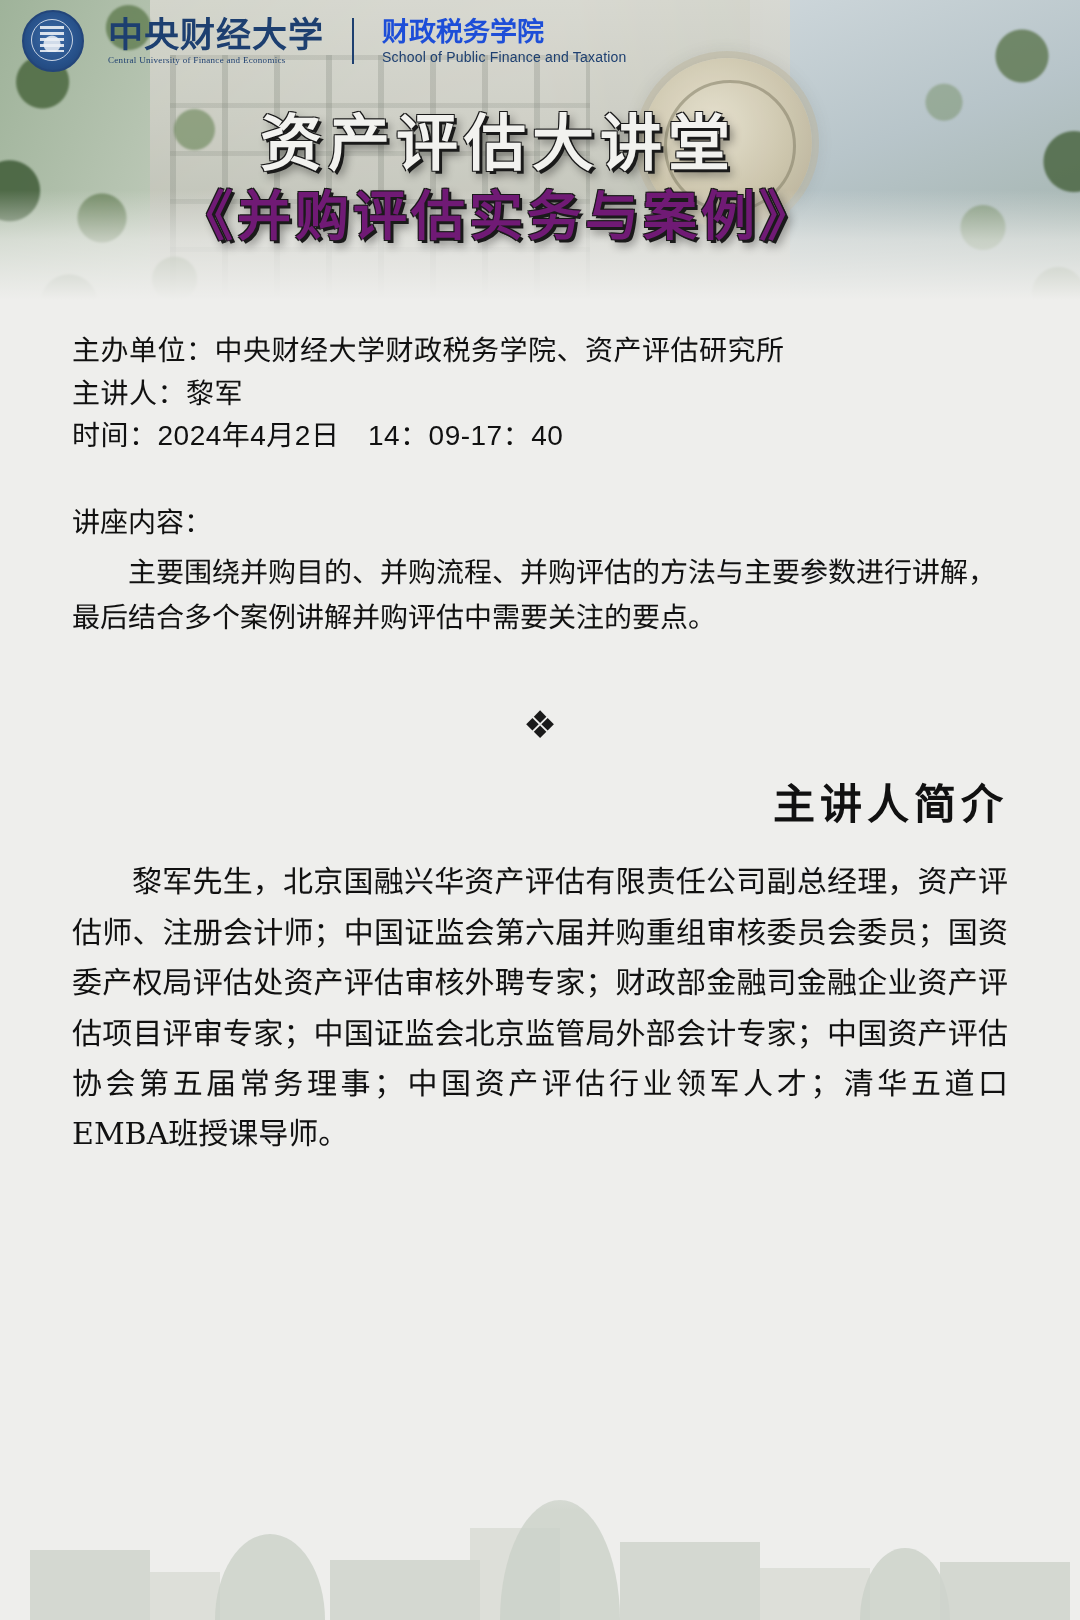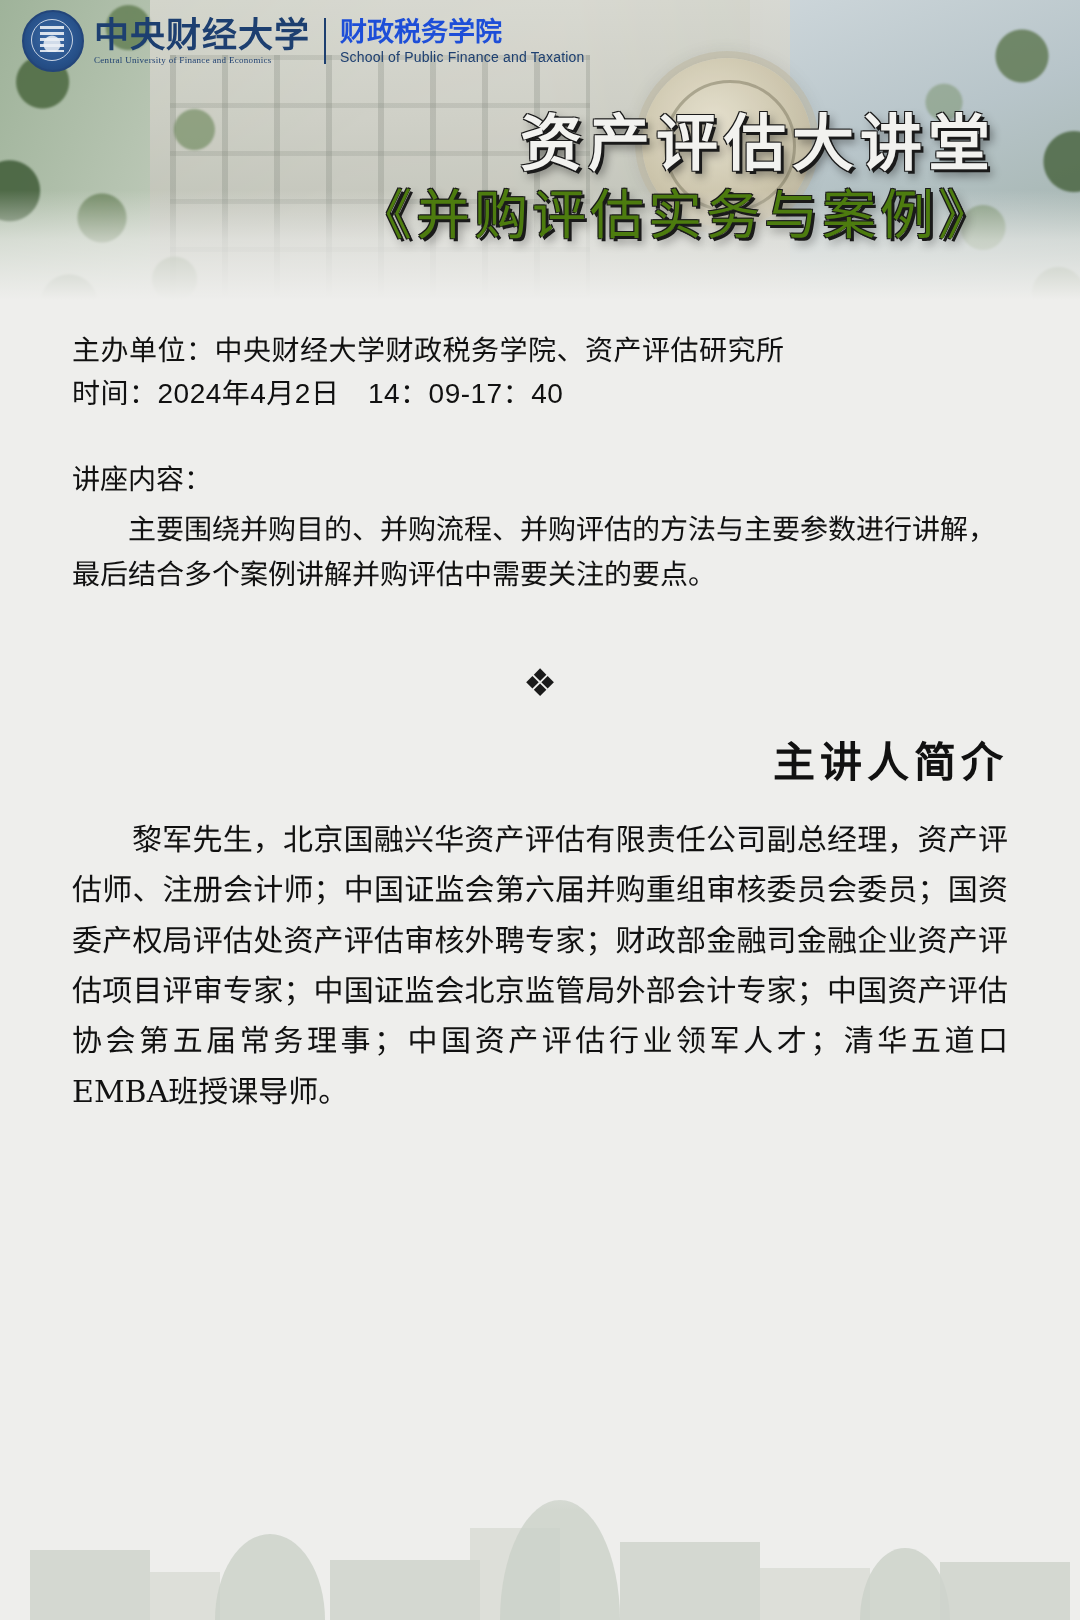--- a/index.html
+++ b/index.html
@@ -102,21 +102,21 @@
     width: 1080px; height: 110px;
     background: linear-gradient(180deg, rgba(238,238,236,0) 0%, rgba(238,238,236,.65) 45%, rgba(238,238,236,1) 100%);
   }
 
   
   .logo {
     position: absolute;
     left: 22px; top: 10px;
     display: flex;
     align-items: center;
-    gap: 10px;
+    gap: 24px;
     z-index: 6;
   }
   .logo-seal {
     width: 58px; height: 58px;
     border-radius: 50%;
     background: radial-gradient(circle at 50% 45%, #3f6da8 0%, #27518a 60%, #1d3f70 100%);
     border: 2px solid #23457a;
     position: relative;
     flex: none;
   }
@@ -172,43 +172,43 @@
     color: #1d3f70;
     margin-top: 2px;
     letter-spacing: .2px;
   }
 
   
   .title-wrap {
     position: absolute;
     left: 0; top: 108px;
     width: 996px;
-    text-align: right;
+    text-align: center;
     z-index: 5;
   }
   .title-main {
     font-family: "DejaVu Serif", "Liberation Serif", serif;
     font-weight: 700;
     font-size: 62px;
     letter-spacing: 6px;
     color: #f2f2ef;
     text-shadow:
       3px 3px 0 #1a1a1a,
       -1px -1px 0 #1a1a1a,
       1px -1px 0 #1a1a1a,
       -1px 1px 0 #1a1a1a,
       5px 6px 10px rgba(0,0,0,.45);
     line-height: 1.15;
   }
   .title-sub {
     font-family: "DejaVu Serif", "Liberation Serif", serif;
-    font-weight: 400;
+    font-weight: 700;
     font-size: 54px;
     letter-spacing: 4px;
-    color: #4d7c0f;
+    color: #701a75;
     text-shadow:
       3px 3px 0 #1a1a1a,
       -1px -1px 0 #1a1a1a,
       1px -1px 0 #1a1a1a,
       -1px 1px 0 #1a1a1a,
       5px 6px 10px rgba(0,0,0,.45);
     margin-top: 6px;
     line-height: 1.15;
   }
 
@@ -328,20 +328,21 @@
     </div>
   </div>
 
   <div class="title-wrap">
     <div class="title-main">资产评估大讲堂</div>
     <div class="title-sub">《并购评估实务与案例》</div>
   </div>
 
   <div class="body">
     <div class="meta-line">主办单位：中央财经大学财政税务学院、资产评估研究所</div>
+    <div class="meta-line">主讲人：黎军</div>
     <div class="meta-line">时间：2024年4月2日　14：09-17：40</div>
 
     <div class="section-gap"></div>
 
     <div class="content-label">讲座内容：</div>
     <div class="content-para">主要围绕并购目的、并购流程、并购评估的方法与主要参数进行讲解，最后结合多个案例讲解并购评估中需要关注的要点。</div>
 
     <div class="divider-icon">❖</div>
     <div class="bio-title">主讲人简介</div>
     <div class="bio-para">黎军先生，北京国融兴华资产评估有限责任公司副总经理，资产评估师、注册会计师；中国证监会第六届并购重组审核委员会委员；国资委产权局评估处资产评估审核外聘专家；财政部金融司金融企业资产评估项目评审专家；中国证监会北京监管局外部会计专家；中国资产评估协会第五届常务理事；中国资产评估行业领军人才；清华五道口EMBA班授课导师。</div>

